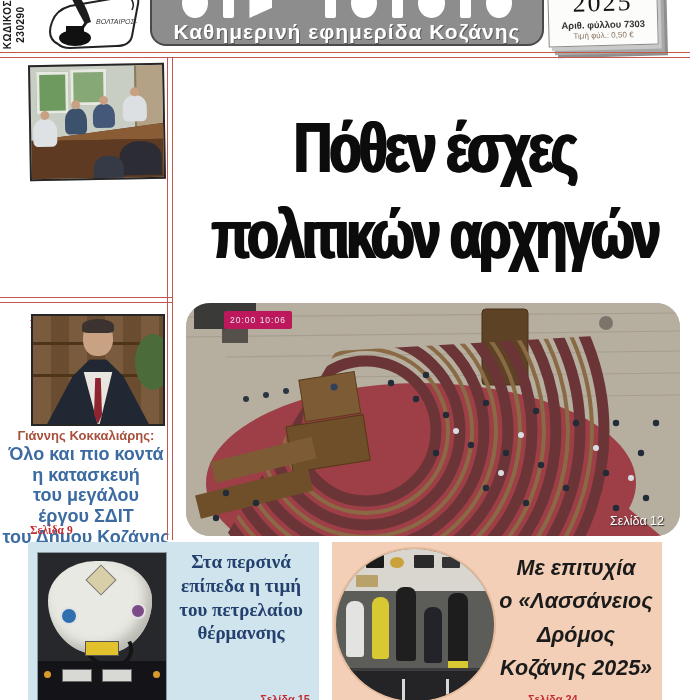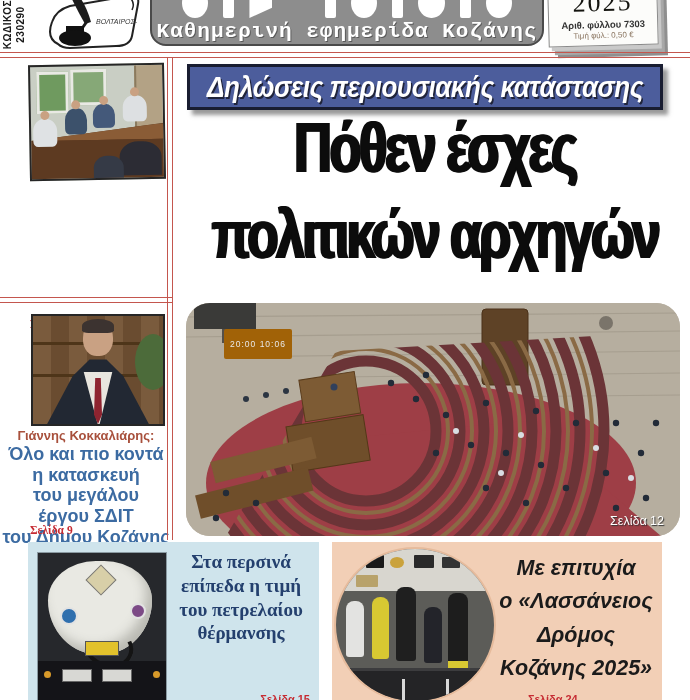--- a/index.html
+++ b/index.html
@@ -14,21 +14,21 @@
   .logo-box{position:absolute;left:150px;top:-64px;width:390px;height:106px;
     background:#8d8d8d;border:2px solid #4a4a4a;border-radius:16px;}
   .logo-glyphs{position:absolute;left:30px;right:30px;top:40px;height:40px;
     display:flex;gap:15px;align-items:flex-end;justify-content:center;}
   .g{background:#fff;}
   .g-c{width:30px;height:30px;border-radius:50%;}
   .g-b{width:13px;height:36px;border-radius:2px;}
   .g-f{width:26px;height:34px;clip-path:polygon(0 0,100% 30%,100% 70%,0 100%);}
   .g-s{width:26px;height:1px;background:transparent;}
   .logo-subtitle{position:absolute;left:0;right:0;top:82px;text-align:center;color:#fff;
-    font-size:21px;font-weight:bold;letter-spacing:1px;text-shadow:1px 1px 0 #5a5a5a;font-family:Liberation Mono, monospace;}
+    font-size:21px;font-weight:bold;letter-spacing:1px;text-shadow:1px 1px 0 #5a5a5a;}
   .calendar{position:absolute;left:548px;top:-12px;width:110px;height:58px;transform:rotate(-1.5deg);}
   .cal-page{position:absolute;inset:0;background:#fcfcfa;border:1px solid #8a8a8a;
     box-shadow:3px 4px 0 #c9c9c9,6px 8px 0 #a8a8a8,9px 11px 0 #8f8f8f;}
   .cal-year{margin-top:1px;text-align:center;font-family:"Liberation Serif",serif;
     font-size:26px;line-height:1;letter-spacing:2px;color:#14140f;}
   .cal-issue{text-align:center;font-size:9.5px;font-weight:bold;color:#333;margin-top:3px;}
   .cal-price{text-align:center;font-size:8px;color:#8a7560;margin-top:1px;}
 
   
   .redrule-h{position:absolute;height:4px;border-top:1.8px solid #c4564e;border-bottom:1.8px solid #c4564e;}
@@ -77,22 +77,22 @@
     display:flex;align-items:center;justify-content:center;}
   .banner-text{color:#fff;font-weight:bold;font-style:italic;font-size:26px;
     letter-spacing:-.5px;transform:scaleY(1.12);text-shadow:1.5px 1.5px 0 #20243a;}
   .headline{position:absolute;left:180px;width:510px;text-align:center;color:#0c0c0c;
     font-weight:bold;line-height:1;letter-spacing:-2.5px;
     text-shadow:1.4px 0 0 currentColor,-1.4px 0 0 currentColor;}
   .h1line{top:112px;font-size:54px;transform:scale(.97,1.3);transform-origin:center top;}
   .h2line{top:200px;font-size:53px;transform:scale(.97,1.3);transform-origin:center top;}
   .photo-parliament{position:absolute;left:186px;top:303px;width:494px;height:233px;
     border-radius:24px;overflow:hidden;background:#b6ae9f;}
-  .timerbox{position:absolute;left:38px;top:26px;background:#a16207;color:#e8e8e8;
-    font-size:8.5px;letter-spacing:1px;padding:10px 6px;border-radius:2px;}
+  .timerbox{position:absolute;left:38px;top:8px;background:#be185d;color:#e8e8e8;
+    font-size:8.5px;letter-spacing:1px;padding:4px 6px;border-radius:2px;}
   .page12{position:absolute;right:16px;bottom:8px;color:#fff;font-weight:normal;font-size:12.5px;
     font-family:"Liberation Sans",sans-serif;text-shadow:1px 1px 1px #333;}
 
   
   .box-oil{position:absolute;left:28px;top:542px;width:291px;height:170px;background:#cfe4ec;}
   .photo-truck{position:absolute;left:9px;top:10px;width:128px;height:152px;border:1px solid #8a9aa2;
     background:#26282c;overflow:hidden;}
   .tank{position:absolute;left:10px;top:8px;width:104px;height:94px;background:#e9e9e3;
     border-radius:46% 46% 50% 50% / 42% 42% 58% 58%;box-shadow:inset -6px -8px 12px #b9b9b2;}
   .diamond{position:absolute;left:52px;top:16px;width:20px;height:20px;background:#d8cfa8;
@@ -211,23 +211,20 @@
   <div class="kicker2">Γιάννης Κοκκαλιάρης:</div>
   <div class="cap-blue cap2">Όλο και πιο κοντά
 η κατασκευή
 του μεγάλου
 έργου ΣΔΙΤ
 του Δήμου Κοζάνης</div>
   <div class="pagelab page9">Σελίδα 9</div>
 
   <div class="redrule-v"></div>
 
-  <div class="banner">
-    <span class="banner-text">Δηλώσεις περιουσιακής κατάστασης</span>
-  </div>
   <div class="headline h1line">Πόθεν έσχες</div>
   <div class="headline h2line">πολιτικών αρχηγών</div>
 
   <div class="photo-parliament">
     <svg width="494" height="233" viewBox="0 0 494 233" preserveAspectRatio="none">
       <rect width="494" height="233" fill="#b6ae9f"></rect>
       <g stroke="#a69e8f" stroke-width="1.2">
         <line x1="0" y1="14" x2="494" y2="10"></line>
           <line x1="0" y1="34" x2="494" y2="28"></line>
         <line x1="40" y1="54" x2="494" y2="48"></line>

